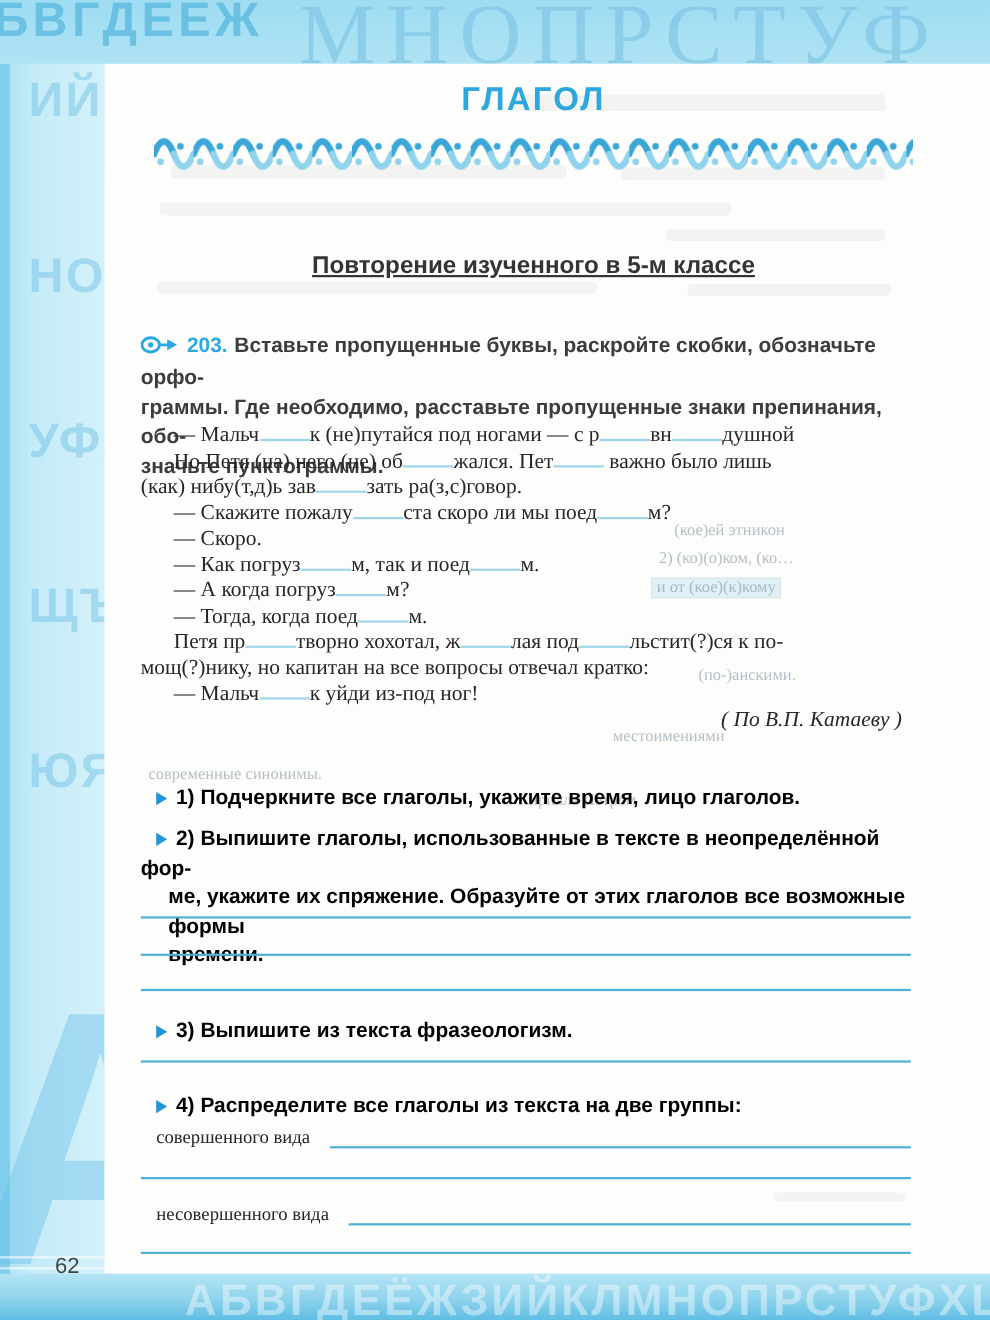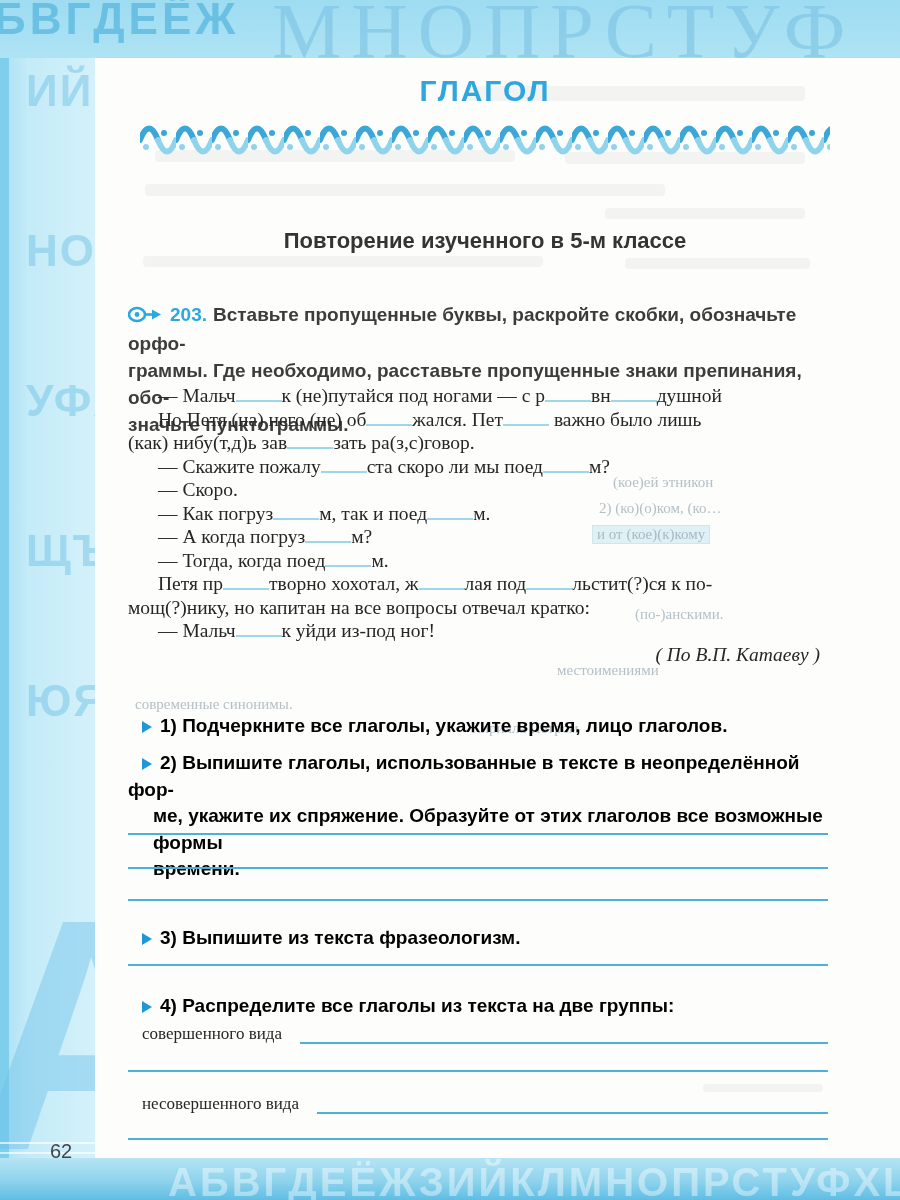--- a/index.html
+++ b/index.html
@@ -30,21 +30,21 @@
   .page{position:absolute;left:95px;top:58px;width:805px;height:1100px;background:#fdfdfb;}
   .smudge{position:absolute;background:#6b7b85;opacity:.07;border-radius:4px;}
   .bleed{position:absolute;font-family:"Liberation Serif",serif;color:rgba(120,140,155,.55);
          font-size:15px;white-space:nowrap;}
   .bleed.boxed{background:rgba(160,215,235,.30);outline:1px solid rgba(140,180,200,.35);padding:0 4px;}
   
   .title{position:absolute;left:45px;top:16px;width:690px;text-align:center;
          font-size:30px;font-weight:bold;letter-spacing:2px;color:#2ea7de;}
   .ornament{position:absolute;left:45px;top:66px;width:690px;height:32px;}
   .heading{position:absolute;left:45px;top:170px;width:690px;text-align:center;
-         font-size:22px;font-weight:bold;color:#343434;}
+         font-size:22px;font-weight:bold;color:#343434;text-decoration:underline;}
   .instr{position:absolute;left:33px;top:243px;width:700px;font-size:19px;font-weight:bold;
          color:#3c3c3c;line-height:27px;}
   .instr .exnum{color:#2aa9e0;margin-right:6px;}
   .instr .icon{display:inline-block;vertical-align:-2px;margin-right:8px;}
   .dialogue{position:absolute;left:33px;top:326px;width:700px;
          font-family:"Liberation Serif",serif;font-size:19.5px;color:#262626;line-height:23.5px;}
   .dl{white-space:nowrap;}
   .dl.ind{padding-left:30px;}
   .blank{display:inline-block;width:46px;height:14px;border-bottom:2px solid #9ed7ea;}
   .attr{text-align:right;font-style:italic;padding-right:8px;}

